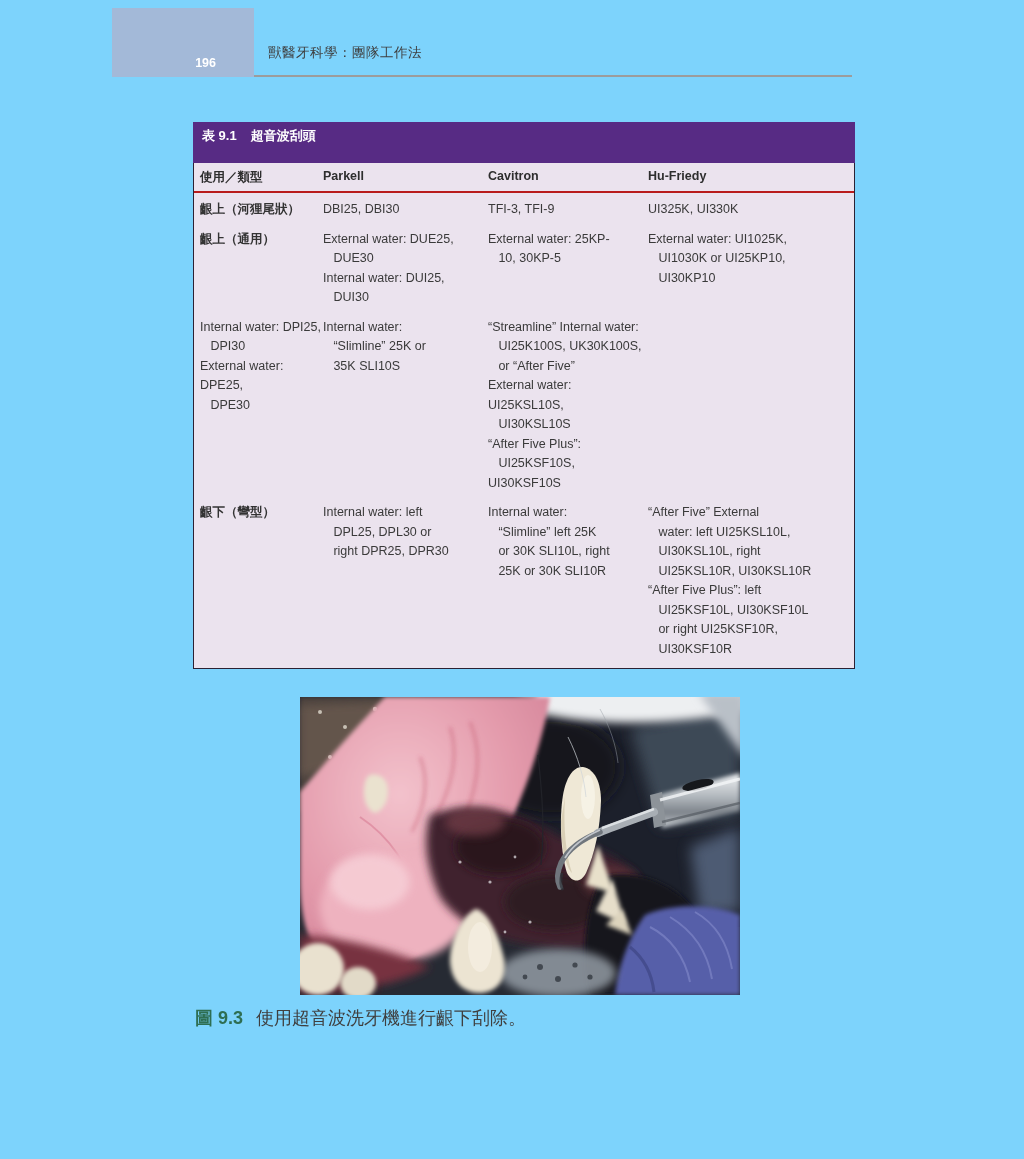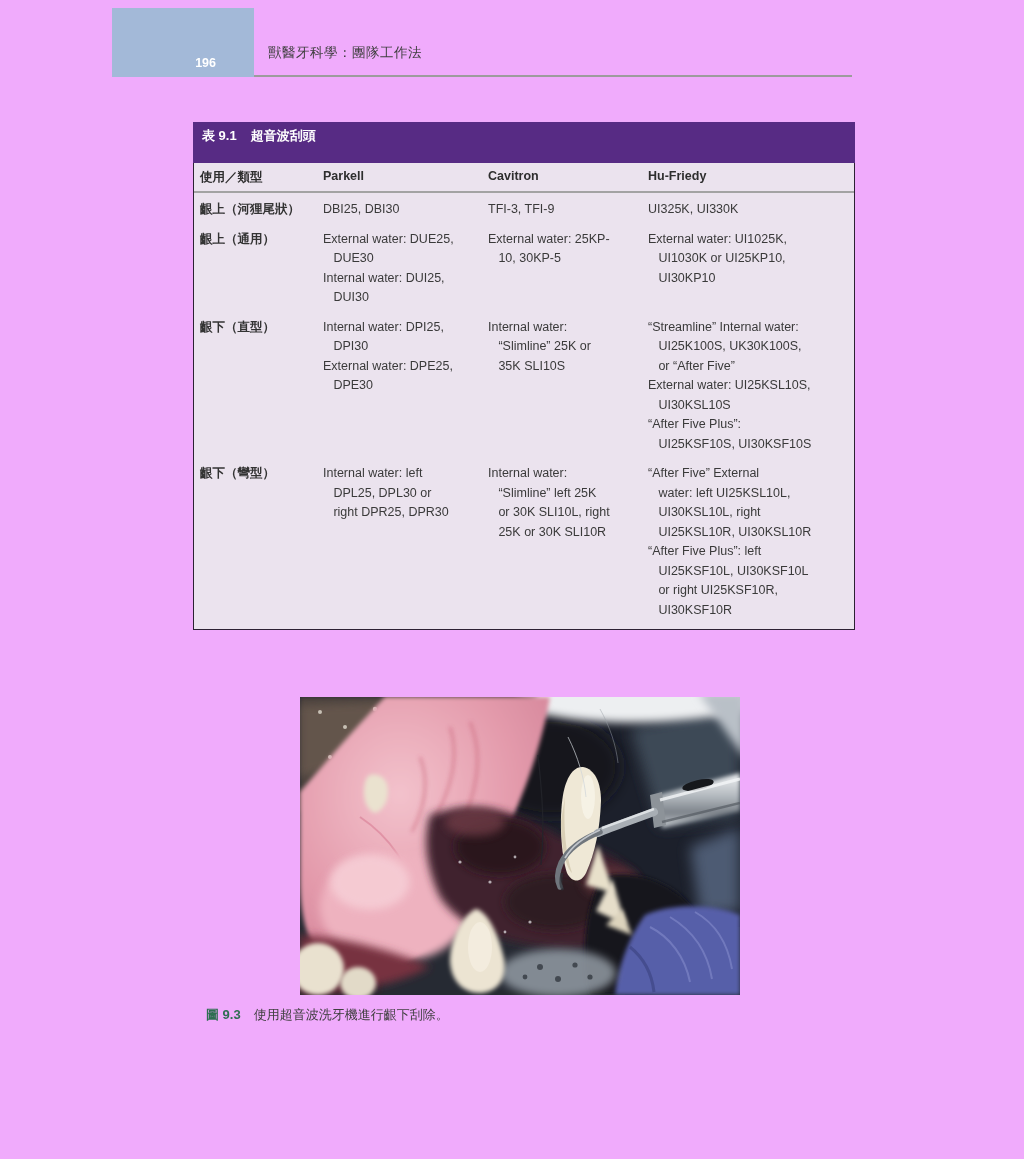--- a/index.html
+++ b/index.html
@@ -2,21 +2,21 @@
 <html><head>
 <meta charset="utf-8">
 <style>
   * { margin: 0; padding: 0; box-sizing: border-box; }
   html, body { background: #ffffff; }
   body { font-family: "Liberation Sans", sans-serif; }
   .page {
     position: relative;
     width: 1024px;
     height: 1159px;
-    background: #f0abfc;
+    background: #7dd3fc;
     overflow: hidden;
   }
 
   
   .page-number-box {
     position: absolute;
     left: 112px; top: 8px;
     width: 142px; height: 69px;
     background: #a3b9d8;
     display: flex;
@@ -65,21 +65,21 @@
     background: #ebe3ee;
     border: 1px solid #2c2133;
     border-top: none;
     padding-bottom: 9px;
   }
   .tbl-grid {
     display: grid;
     grid-template-columns: 129px 165px 160px auto;
   }
   .tbl-head {
-    border-bottom: 2px solid #a3a3a3;
+    border-bottom: 2px solid #b91c1c;
     padding: 6px 0 5px 0;
   }
   .tbl-head .h-cell {
     font-size: 12.5px;
     font-weight: bold;
     color: #2e2e2e;
   }
   .h-cell:first-child, .t-cell:first-child { padding-left: 6px; }
   .tbl-row { margin-top: 8px; }
   .tbl-row.first { margin-top: 7px; }
@@ -96,22 +96,22 @@
   .figure-photo {
     position: absolute;
     left: 300px; top: 697px;
     width: 440px; height: 298px;
     overflow: hidden;
     background: #23262e;
   }
   .figure-photo svg { display: block; }
   .figure-caption {
     position: absolute;
-    left: 206px; top: 1006px;
-    font-size: 13px;
+    left: 195px; top: 1006px;
+    font-size: 18px;
     color: #3f3f3f;
   }
   .figure-caption .fig-label {
     color: #2e6e52;
     font-weight: bold;
     margin-right: 13px;
   }
 </style>
 </head>
 <body>
@@ -150,21 +150,20 @@
 Internal water: DUI25,
    DUI30</div>
         <div class="t-cell">External water: 25KP-
    10, 30KP-5</div>
         <div class="t-cell">External water: UI1025K,
    UI1030K or UI25KP10,
    UI30KP10</div>
       </div>
 
       <div class="tbl-grid tbl-row">
-        <div class="t-cell row-label">齦下（直型）</div>
         <div class="t-cell">Internal water: DPI25,
    DPI30
 External water: DPE25,
    DPE30</div>
         <div class="t-cell">Internal water:
    “Slimline” 25K or
    35K SLI10S</div>
         <div class="t-cell">“Streamline” Internal water:
    UI25K100S, UK30K100S,
    or “After Five”

